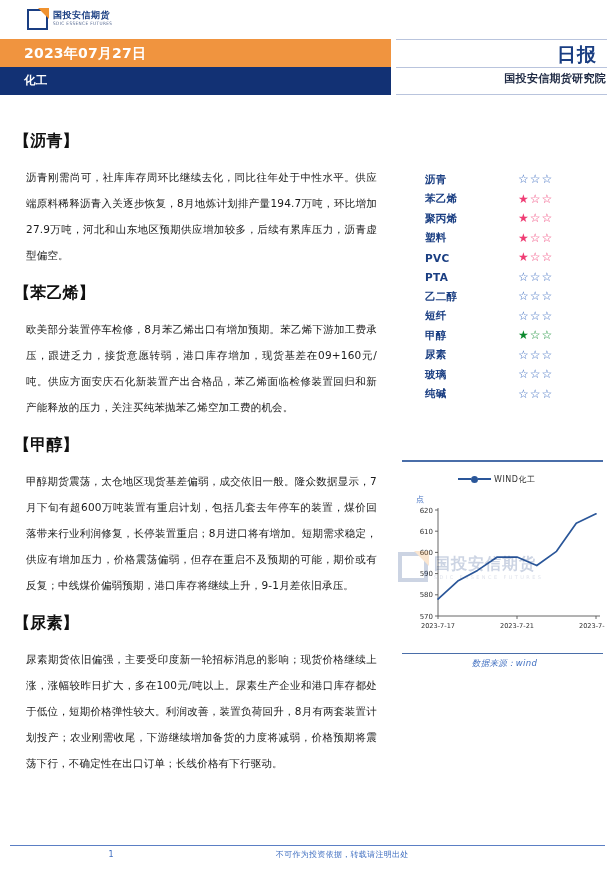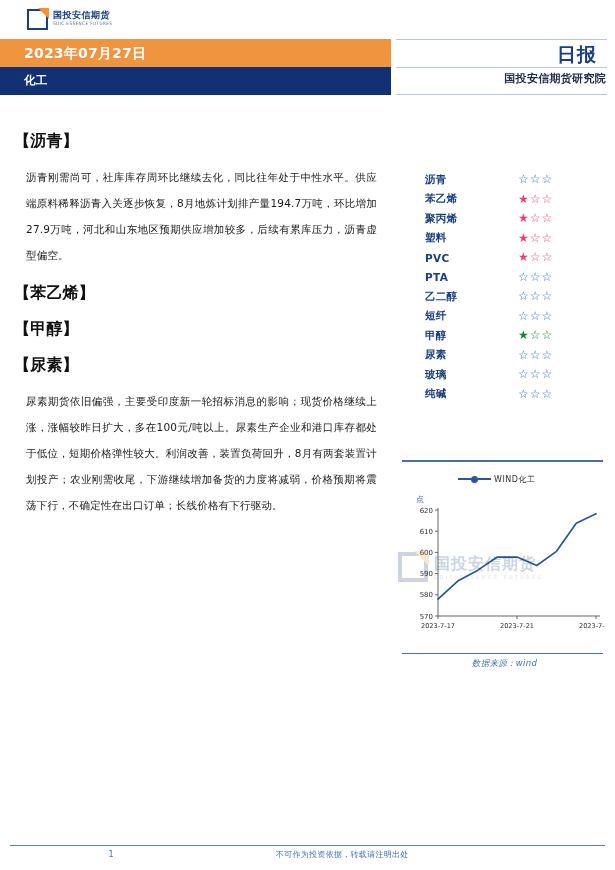--- a/index.html
+++ b/index.html
@@ -119,23 +119,25 @@
     <div class="hdr-sub">国投安信期货研究院</div>
   </div>
 
   <div class="article">
     <div class="sec">
       <p class="sec-title">【沥青】</p>
       <p class="sec-body">沥青刚需尚可，社库库存周环比继续去化，同比往年处于中性水平。供应端原料稀释沥青入关逐步恢复，8月地炼计划排产量194.7万吨，环比增加27.9万吨，河北和山东地区预期供应增加较多，后续有累库压力，沥青虚型偏空。</p>
     </div>
     <div class="sec">
       <p class="sec-title">【苯乙烯】</p>
+      <p class="sec-body">欧美部分装置停车检修，8月苯乙烯出口有增加预期。苯乙烯下游加工费承压，跟进乏力，接货意愿转弱，港口库存增加，现货基差在09+160元/吨。供应方面安庆石化新装置产出合格品，苯乙烯面临检修装置回归和新产能释放的压力，关注买纯苯抛苯乙烯空加工费的机会。</p>
     </div>
     <div class="sec">
       <p class="sec-title">【甲醇】</p>
+      <p class="sec-body">甲醇期货震荡，太仓地区现货基差偏弱，成交依旧一般。隆众数据显示，7月下旬有超600万吨装置有重启计划，包括几套去年停车的装置，煤价回落带来行业利润修复，长停装置重启；8月进口将有增加。短期需求稳定，供应有增加压力，价格震荡偏弱，但存在重启不及预期的可能，期价或有反复；中线煤价偏弱预期，港口库存将继续上升，9-1月差依旧承压。</p>
     </div>
     <div class="sec">
       <p class="sec-title">【尿素】</p>
       <p class="sec-body">尿素期货依旧偏强，主要受印度新一轮招标消息的影响；现货价格继续上涨，涨幅较昨日扩大，多在100元/吨以上。尿素生产企业和港口库存都处于低位，短期价格弹性较大。利润改善，装置负荷回升，8月有两套装置计划投产；农业刚需收尾，下游继续增加备货的力度将减弱，价格预期将震荡下行，不确定性在出口订单；长线价格有下行驱动。</p>
     </div>
   </div>
 
   <div class="rail">
     <div id="rating-list">
         <div class="rating-row">

